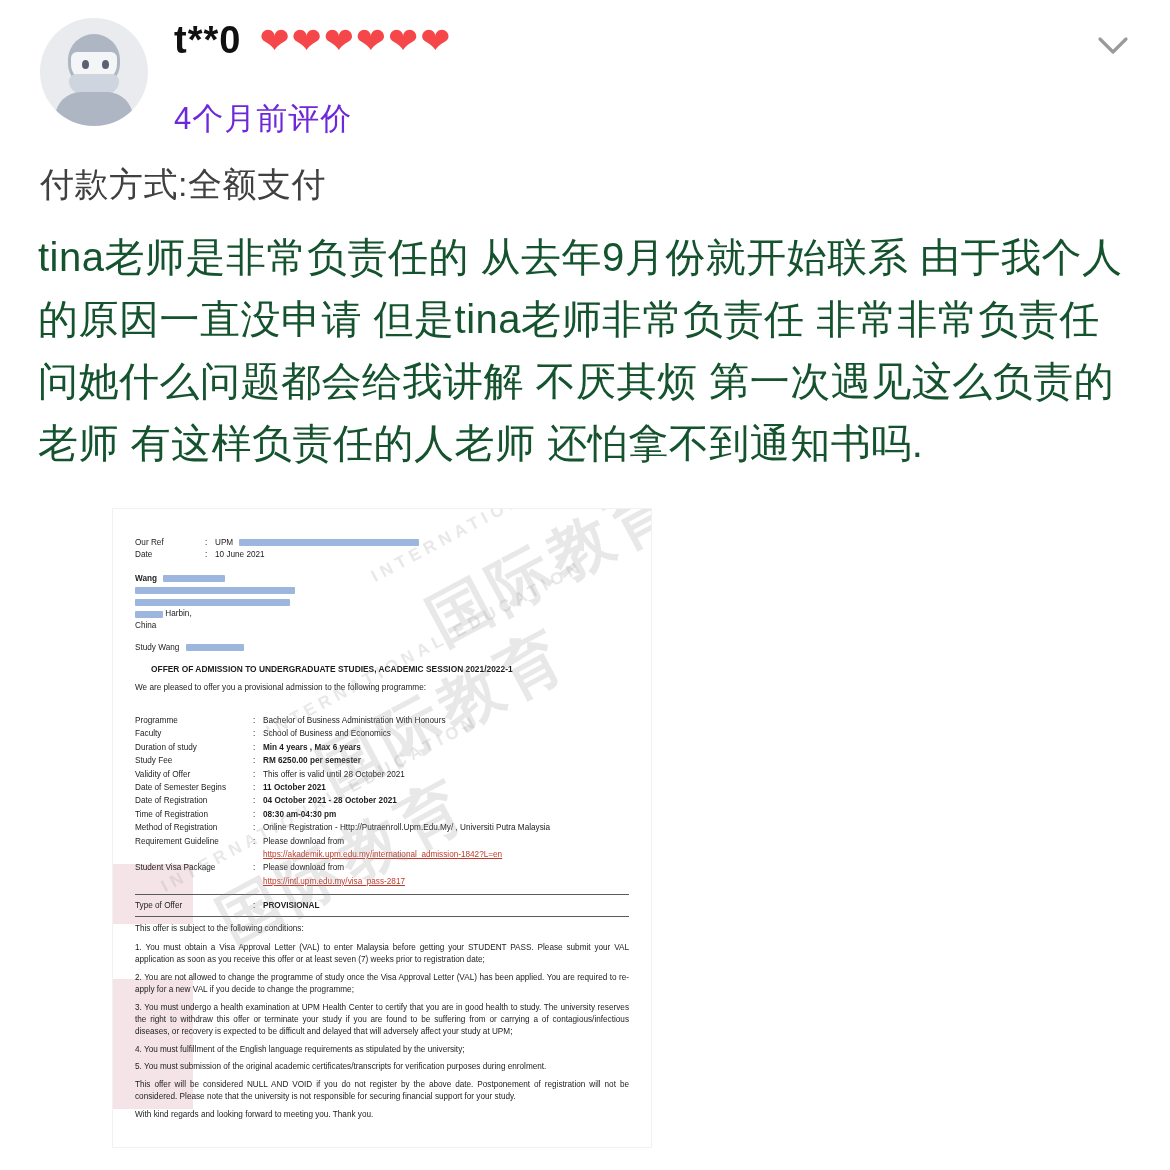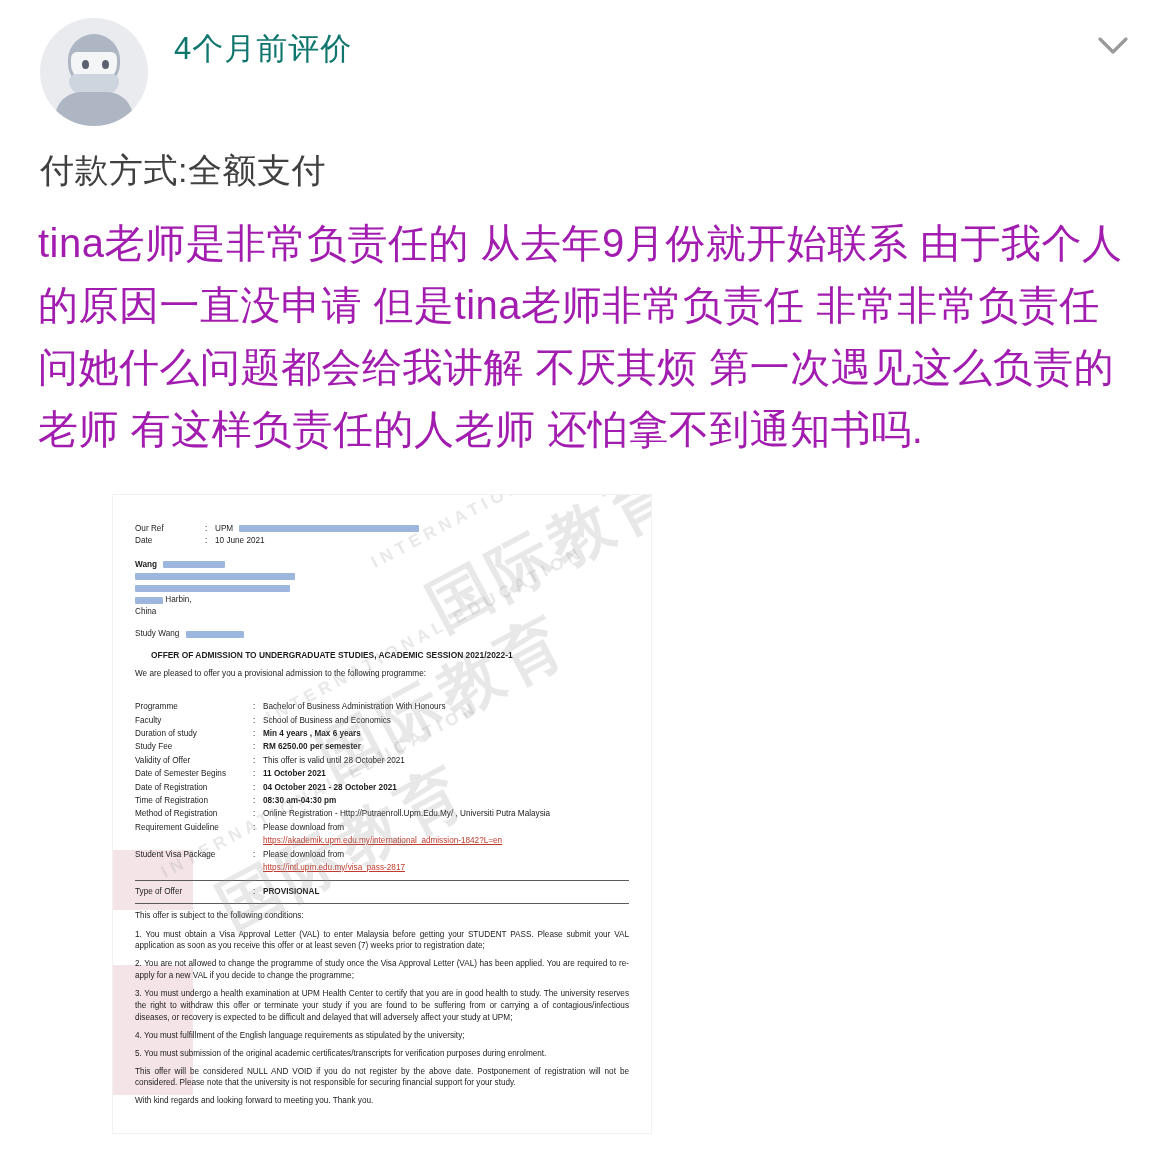--- a/index.html
+++ b/index.html
@@ -104,23 +104,23 @@
     line-height: 1.1;
   }
   .hearts {
     font-size: 36px;
     letter-spacing: 2px;
     line-height: 1;
     color: #f5464a;
     white-space: nowrap;
   }
   .review-time {
-    margin-top: 8px;
+    margin-top: 36px;
     font-size: 31px;
-    color: #0f766e;
+    color: #6d28d9;
     letter-spacing: 1px;
   }
   .chevron {
     position: absolute;
     right: 34px;
     top: 22px;
     width: 46px;
     height: 46px;
   }
   .chevron svg { display: block; }
@@ -129,21 +129,21 @@
   .pay-method {
     margin: 22px 40px 0 40px;
     font-size: 34px;
     color: #404040;
     letter-spacing: 0.5px;
   }
   .review-body {
     margin: 18px 34px 0 38px;
     font-size: 40px;
     line-height: 1.55;
-    color: #a21caf;
+    color: #14532d;
     letter-spacing: 0.5px;
     word-break: break-word;
   }
 
   
   .doc-wrap {
     margin: 34px 0 0 112px;
     width: 540px;
     background: #ffffff;
     position: relative;
@@ -232,20 +232,24 @@
   <div class="avatar">
     <div class="head"></div>
     <div class="face"></div>
     <div class="eye l"></div>
     <div class="eye r"></div>
     <div class="mask"></div>
     <div class="body"></div>
   </div>
 
   <div class="header-text">
+    <div class="name-row">
+      <div class="username">t**0</div>
+      <div class="hearts" style="color: rgb(245, 70, 74);">❤❤❤❤❤❤</div>
+    </div>
     <div class="review-time">4个月前评价</div>
   </div>
 
   <div class="chevron">
     <svg width="46" height="46" viewBox="0 0 46 46" aria-hidden="true">
       <polyline points="10,17 23,30 36,17" fill="none" stroke="#9a9a9a" stroke-width="3.2" stroke-linecap="round" stroke-linejoin="round"></polyline>
     </svg>
   </div>
 </div>
 

